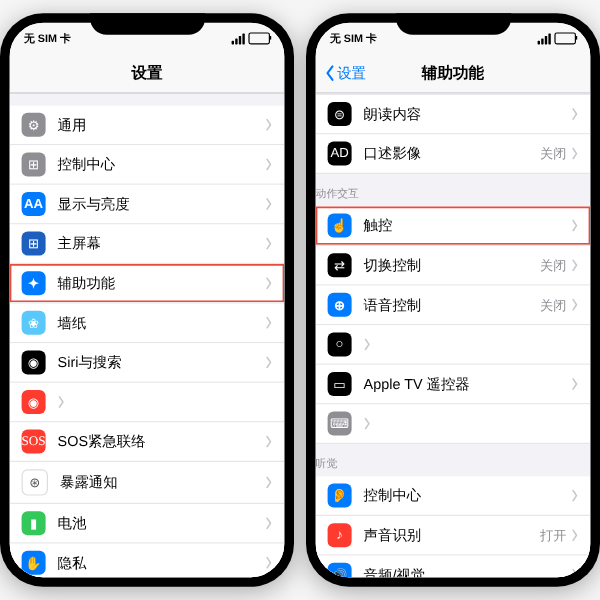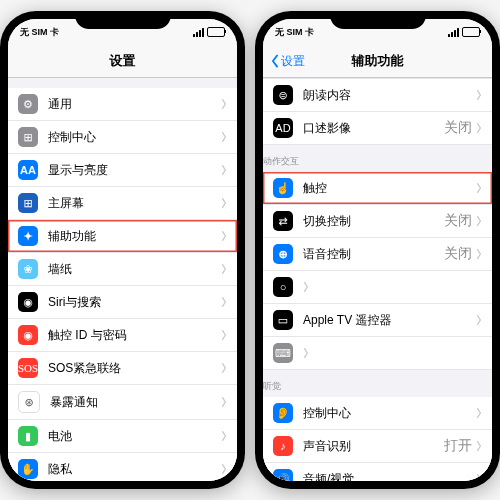--- a/index.html
+++ b/index.html
@@ -113,21 +113,21 @@
     border-radius: 5px;
     margin-right: 10px;
     display: flex;
     align-items: center;
     justify-content: center;
     flex-shrink: 0;
     color: #fff;
     font-size: 11px;
   }
   .label { flex: 1; font-size: 12px; }
-  .value { font-size: 14px; color: #8e8e93; margin-right: 4px; }
+  .value { font-size: 11px; color: #8e8e93; margin-right: 4px; }
   .chev { color: #c7c7cc; }
   .chev svg { width: 6px; height: 10px; display:block; }
   .highlight {
     box-shadow: inset 0 0 0 1.5px #e74c3c;
   }
   .spacer-row { height: 10px; background:#f2f2f7; }
   .gray { background:#8e8e93; }
   .blue { background:#007aff;font-weight:bold; }
   .lightblue { background:#5ac8fa; }
   .darkblue { background:#1d5fbf; }
@@ -220,21 +220,20 @@
           <div class="icon-box black">◉</div>
           <div class="label">Siri与搜索</div>
           <span class="chev">
             <svg viewBox="0 0 8 14">
               <path d="M2 1 L6 7 L2 13" stroke="#c7c7cc" stroke-width="1.8" fill="none" stroke-linecap="round" stroke-linejoin="round"></path>
             </svg>
           </span>
         </div>
         <div class="row">
           <div class="icon-box redicon">◉</div>
-          <div class="label">触控 ID 与密码</div>
           <span class="chev">
             <svg viewBox="0 0 8 14">
               <path d="M2 1 L6 7 L2 13" stroke="#c7c7cc" stroke-width="1.8" fill="none" stroke-linecap="round" stroke-linejoin="round"></path>
             </svg>
           </span>
         </div>
         <div class="row">
           <div class="icon-box red">SOS</div>
           <div class="label">SOS紧急联络</div>
           <span class="chev">

